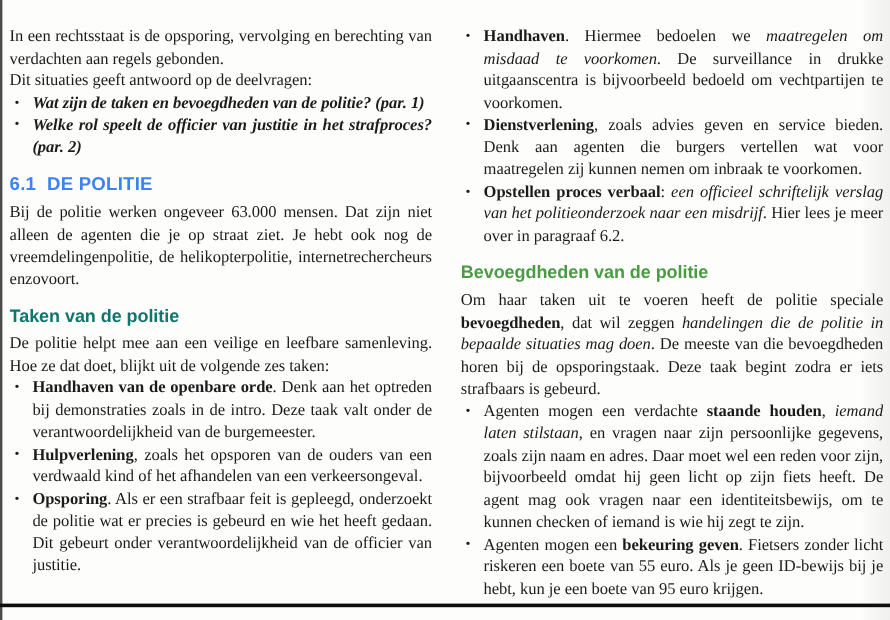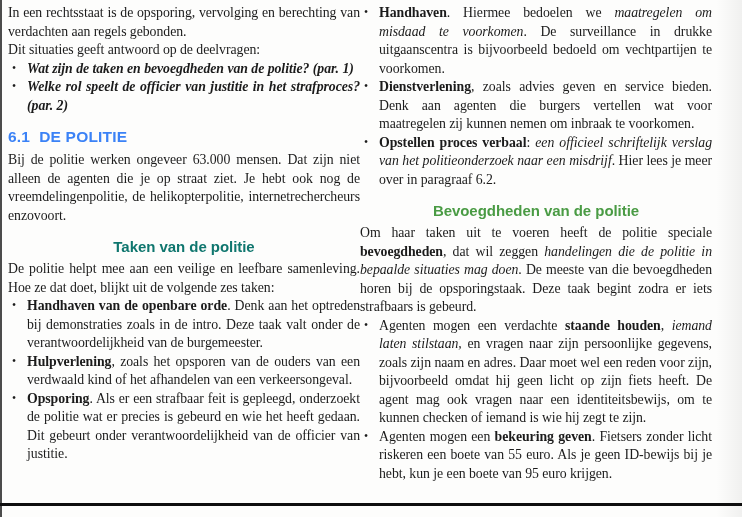--- a/index.html
+++ b/index.html
@@ -10,23 +10,24 @@
   }
   .page {
     position: relative;
     width: 742px; height: 517px;
     background: #fdfdfc;
     font-family: "Liberation Serif", serif;
     color: #1b1b1b;
   }
   .columns {
     position: absolute;
-    left: 8px; top: 4px;
+    left: 8px; top: 21px;
     width: 728px; height: 497px;
     display: flex;
+    gap: 24px;
     overflow: hidden;
   }
   .col {
     width: 352px;
     font-size: 13.8px;
     line-height: 18.5px;
     letter-spacing: -0.05px;
     text-align: justify;
     hyphens: auto;
     -webkit-hyphens: auto;
@@ -50,21 +51,21 @@
     margin: 13px 0 5px 0;
     text-align: left;
     line-height: 18px;
   }
   .section-heading .num { margin-right: 9px; }
   .subheading {
     font-family: "Liberation Sans", sans-serif;
     font-weight: bold;
     font-size: 15px;
     margin: 13px 0 4px 0;
-    text-align: center;
+    text-align: left;
     line-height: 18px;
   }
   .r-b  { font-weight: bold; }
   .r-i  { font-style: italic; }
   .r-bi { font-weight: bold; font-style: italic; }
   .bottom-rule {
     position: absolute;
     left: 0; top: 503px;
     width: 742px; height: 3px;
     background: #0e0e0e;

